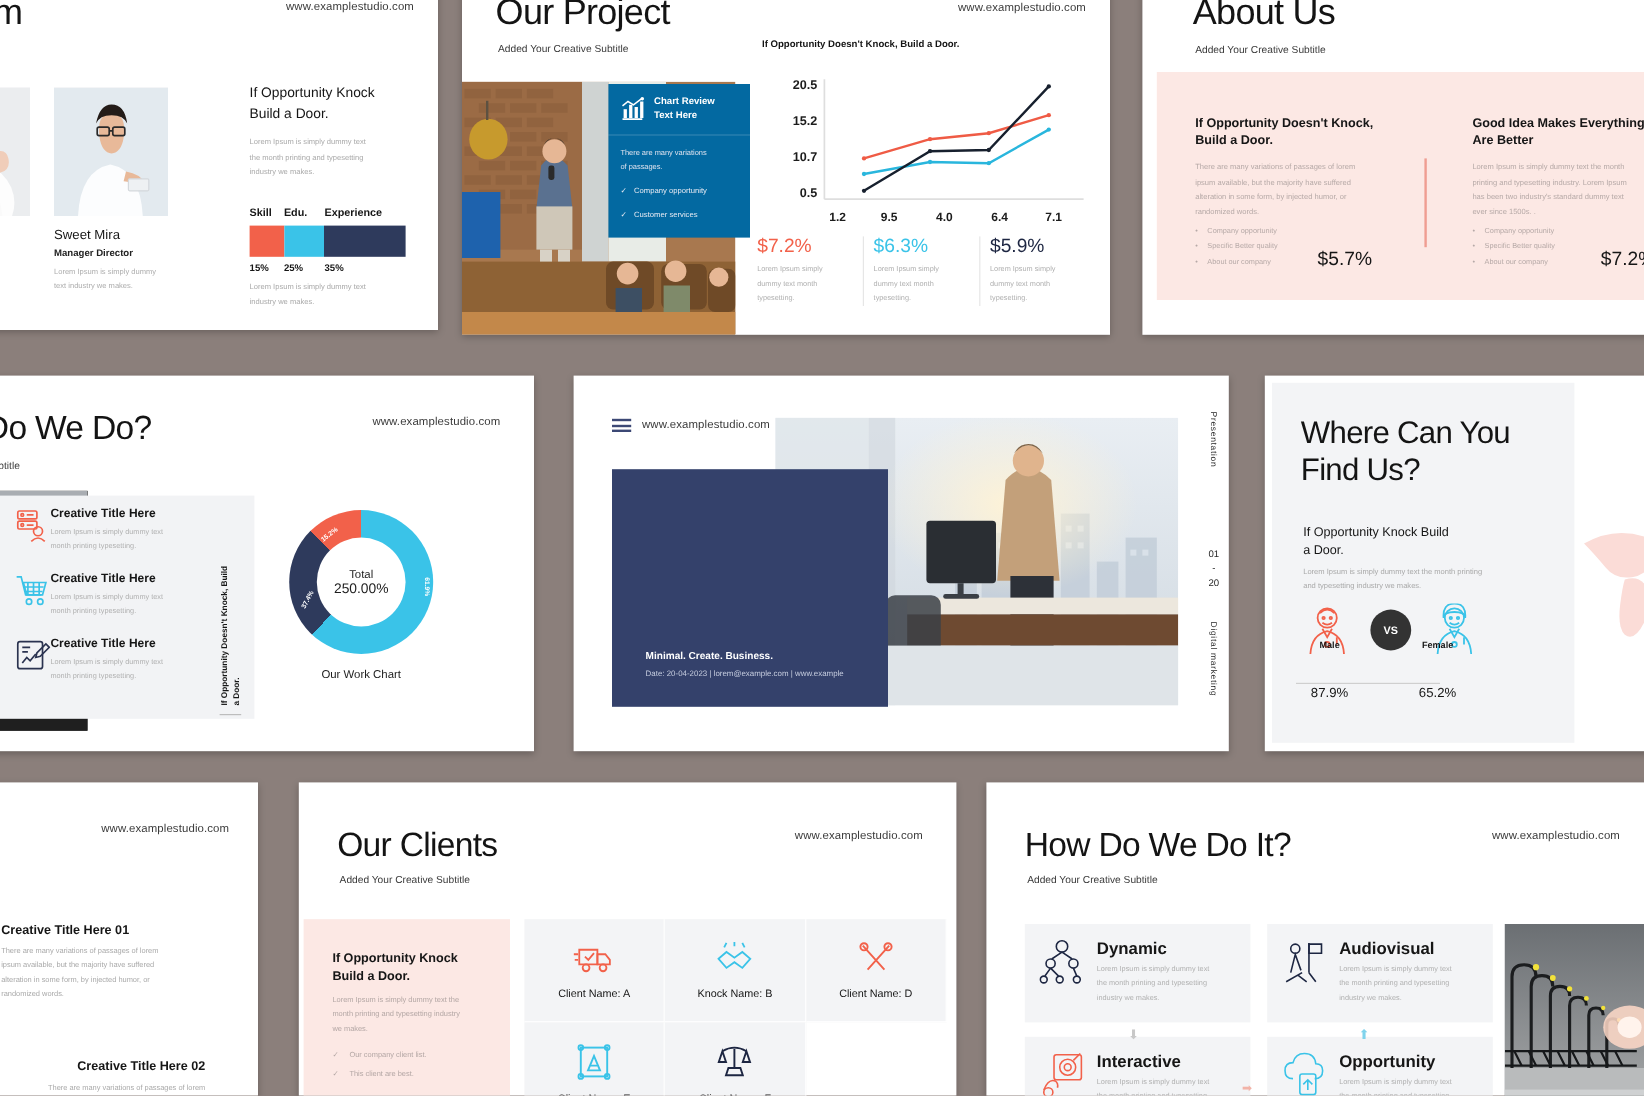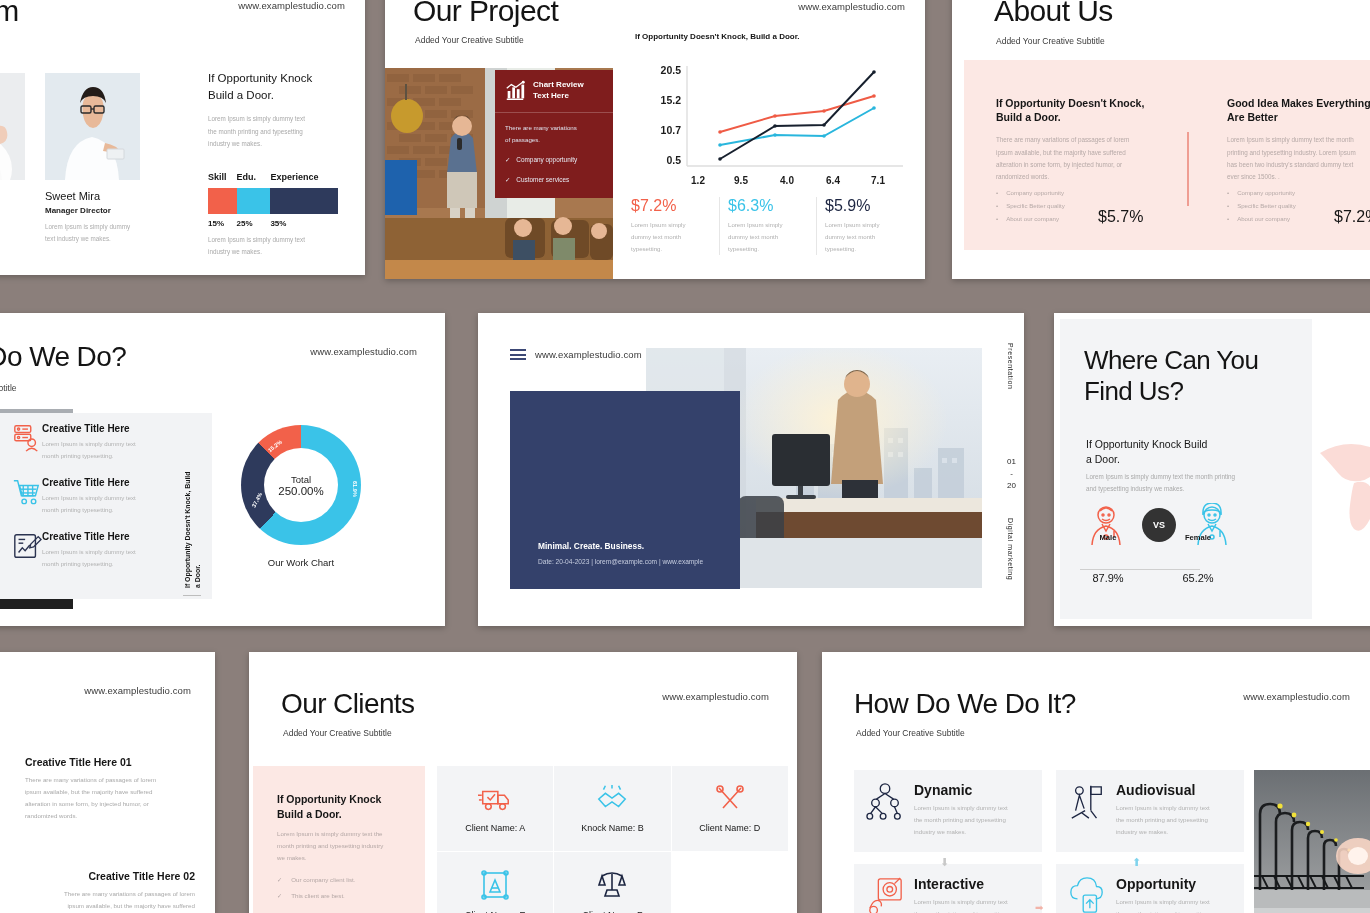--- a/index.html
+++ b/index.html
@@ -32,21 +32,21 @@
   .skillbar{display:flex;height:26px;margin-top:6px;}
   .skillhdr{display:flex;font-size:9px;font-weight:700;color:#161616;}
   .skillpct{display:flex;font-size:8px;font-weight:700;color:#161616;margin-top:5px;}
 
   
   #s-project{left:385px;top:-8px;width:540px;height:287px;}
   #s-project .tt{position:absolute;left:28px;top:2px;font-size:30px;}
   #s-project .sub{position:absolute;left:30px;top:43px;}
   #s-project .purl{position:absolute;right:20px;top:9px;}
   #s-project .photo{position:absolute;left:0;top:76px;width:228px;height:211px;overflow:hidden;}
-  .darkbox{position:absolute;left:110px;top:78px;width:118px;height:128px;background:#7f1d1d;color:#fff;}
+  .darkbox{position:absolute;left:122px;top:78px;width:118px;height:128px;background:#0369a1;color:#fff;}
   .darkbox .dh{display:flex;align-items:center;gap:7px;padding:10px 9px;border-bottom:1px solid rgba(255,255,255,.22);}
   .darkbox .dh span{font-size:8px;font-weight:700;line-height:1.35;}
   .darkbox .dbody{padding:9px 10px;font-size:6.2px;line-height:1.9;color:#dfe3ef;}
   .darkbox .chk{display:flex;gap:6px;align-items:center;margin-top:8px;font-size:6.4px;color:#e7eaf3;}
   #s-project .chartwrap{position:absolute;left:246px;top:70px;width:282px;height:132px;}
   #s-project .chart-cap{position:absolute;left:250px;top:40px;font-size:8px;font-weight:700;color:#141414;}
   .statrow{position:absolute;left:246px;top:205px;width:282px;display:flex;}
   .stat{flex:1;padding:0 8px;border-left:1px solid #e6e6e6;}
   .stat:first-child{border-left:none;padding-left:0;}
   .stat .v{font-size:16px;font-weight:400;}
@@ -103,21 +103,21 @@
   .vsrow{position:absolute;left:32px;top:190px;display:flex;align-items:center;gap:16px;}
   .vsbadge{width:34px;height:34px;border-radius:50%;background:#333;color:#fff;display:flex;align-items:center;justify-content:center;font-size:9px;font-weight:700;}
   .gender{position:absolute;top:240px;text-align:center;}
   .gender .g{font-size:7.6px;font-weight:700;color:#161616;}
   .gender .v{font-size:11px;color:#161616;margin-top:10px;}
   #s-where .gline{position:absolute;left:26px;top:256px;width:120px;height:1px;background:#cfcfcf;}
 
   
   #s-left3{left:-95px;top:652px;width:310px;height:275px;}
   #s-left3 .lurl{position:absolute;right:24px;top:33px;}
-  .blk{position:absolute;left:120px;width:170px;}
+  .blk{position:absolute;left:96px;width:170px;margin-top:13px;}
   .blk .bt{font-size:10.5px;font-weight:700;color:#161616;}
   .blk .bd{font-size:6.2px;line-height:1.95;color:#a9a9a9;margin-top:6px;}
 
   
   #s-clients{left:249px;top:652px;width:548px;height:275px;}
   #s-clients .tt{position:absolute;left:32px;top:36px;font-size:28px;}
   #s-clients .sub{position:absolute;left:34px;top:76px;}
   #s-clients .curl{position:absolute;right:28px;top:39px;}
   .pinkcard{position:absolute;left:4px;top:114px;width:172px;height:170px;background:#fce8e4;}
   .pinkcard .h{position:absolute;left:24px;top:26px;font-size:10.5px;font-weight:700;color:#161616;line-height:1.45;}

